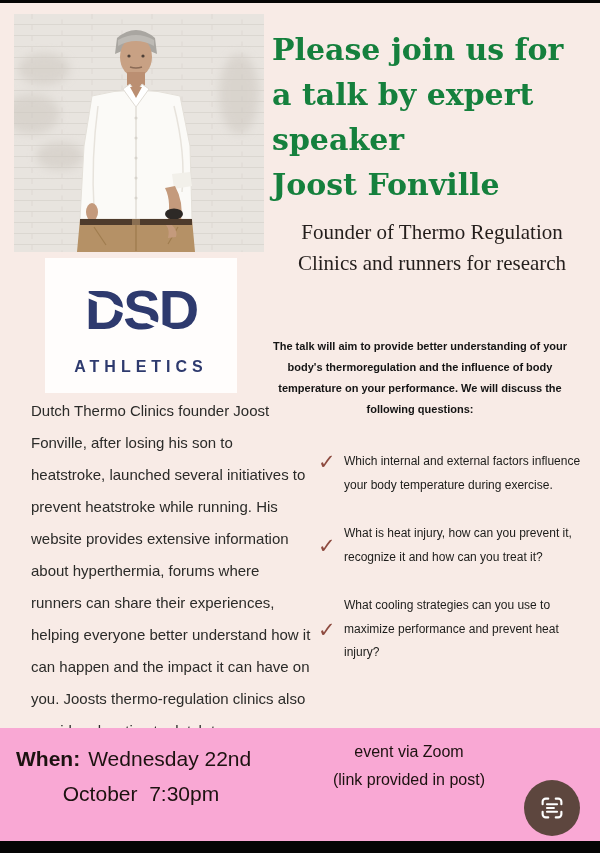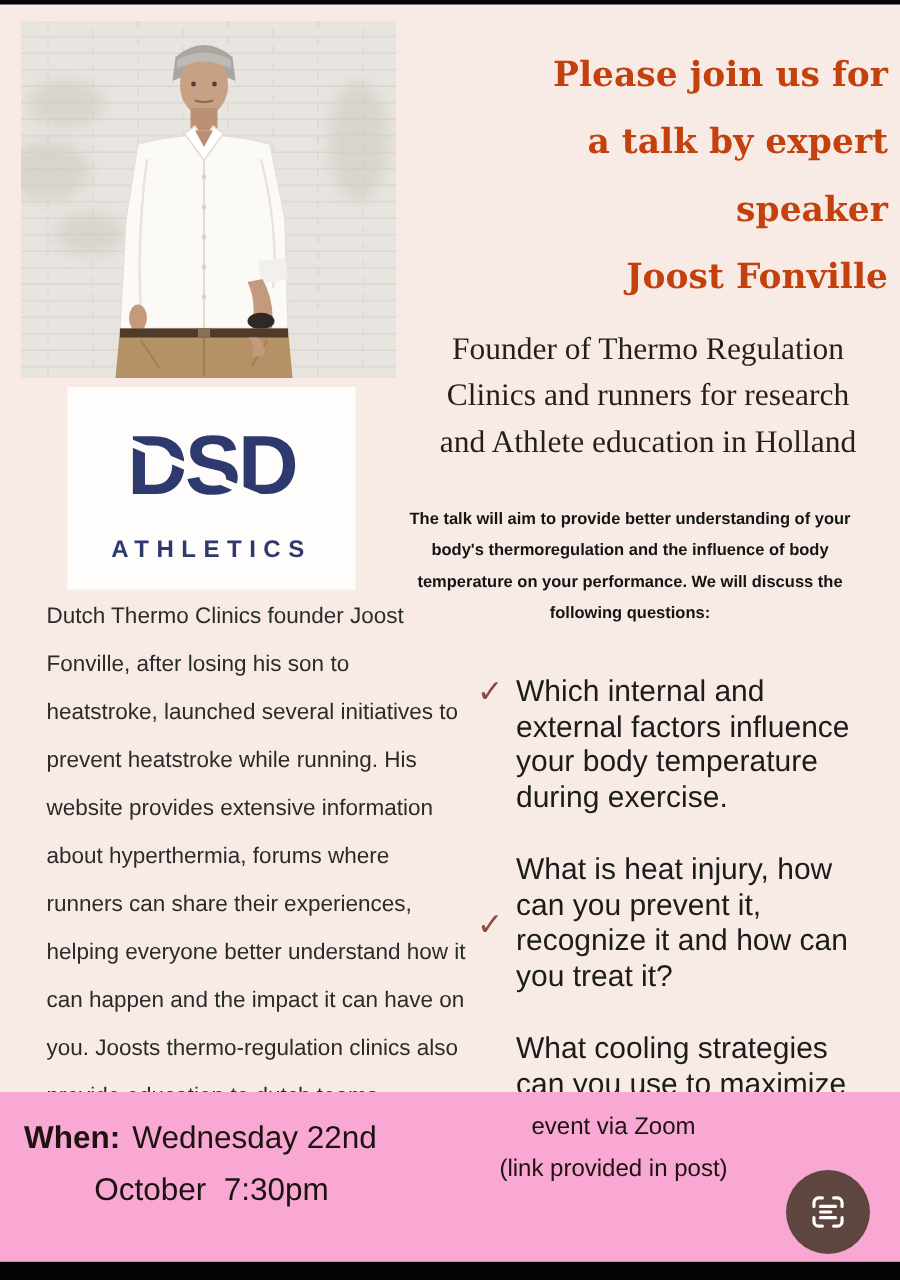--- a/index.html
+++ b/index.html
@@ -14,23 +14,23 @@
   .letterbox.bottom { bottom:0; height:12px; }
 
   .flyer { position:absolute; left:0; top:3px; width:600px; height:838px; background:#f8ebe6; }
 
   
   .photo { position:absolute; left:14px; top:11px; width:250px; height:238px; overflow:hidden; }
 
   
   .title-block {
     position:absolute; left:272px; top:24px; width:320px;
-    text-align:right; color:#c2410c;
+    text-align:left; color:#15803d;
     font-family:"DejaVu Serif","Liberation Serif",serif;
-    font-weight:bold; font-size:23px; line-height:45px;
+    font-weight:bold; font-size:30px; line-height:45px;
   }
   
   .subtitle-block {
     position:absolute; left:272px; top:214px; width:320px;
     text-align:center; color:#241e1c;
     font-family:"Liberation Serif", serif;
     font-size:21px; line-height:31px;
   }
 
   
@@ -69,21 +69,21 @@
 
   
   .checklist { position:absolute; left:314px; top:447px; width:272px; }
   .check-item { display:flex; margin-bottom:25px; }
   .check-item.align-top { align-items:flex-start; }
   .check-item.align-mid { align-items:center; }
   .check-mark {
     flex:0 0 30px; color:#8d4a3f; font-size:21px; line-height:23px;
     padding-left:4px;
   }
-  .check-text { flex:1; font-size:20px; line-height:23.5px; color:#1c1c1a; }
+  .check-text { flex:1; font-size:12px; line-height:23.5px; color:#1c1c1a; }
 
   
   .footer {
     position:absolute; left:0; top:725px; width:600px; height:113px;
     background:#f9a8d4; color:#1c1210;
   }
   .when-group { position:absolute; left:16px; top:13px; width:250px; font-size:21px; line-height:35px; }
   .when-line1 b { margin-right:8px; }
   .when-line2 { text-align:center; white-space:pre-wrap; }
   .where-group {
@@ -164,21 +164,20 @@
     <div class="title-block">
       <div>Please join us for</div>
       <div>a talk by expert</div>
       <div>speaker</div>
       <div>Joost Fonville</div>
     </div>
 
     <div class="subtitle-block">
       <div>Founder of Thermo Regulation</div>
       <div>Clinics and runners for research</div>
-      <div>and Athlete education in Holland</div>
     </div>
 
     <div class="logo-card">
       <div class="logo-acronym">DSD</div>
       <div class="logo-slash"></div>
       <div class="logo-word">ATHLETICS</div>
     </div>
 
     <p class="bio">Dutch Thermo Clinics founder Joost Fonville, after losing his son to heatstroke, launched several initiatives to prevent heatstroke while running. His website provides extensive information about hyperthermia, forums where runners can share their experiences, helping everyone better understand how it can happen and the impact it can have on you. Joosts thermo-regulation clinics also provide education to dutch teams, athletes and organisations on how thermoregulation can impact halealth and performance .</p>
 

